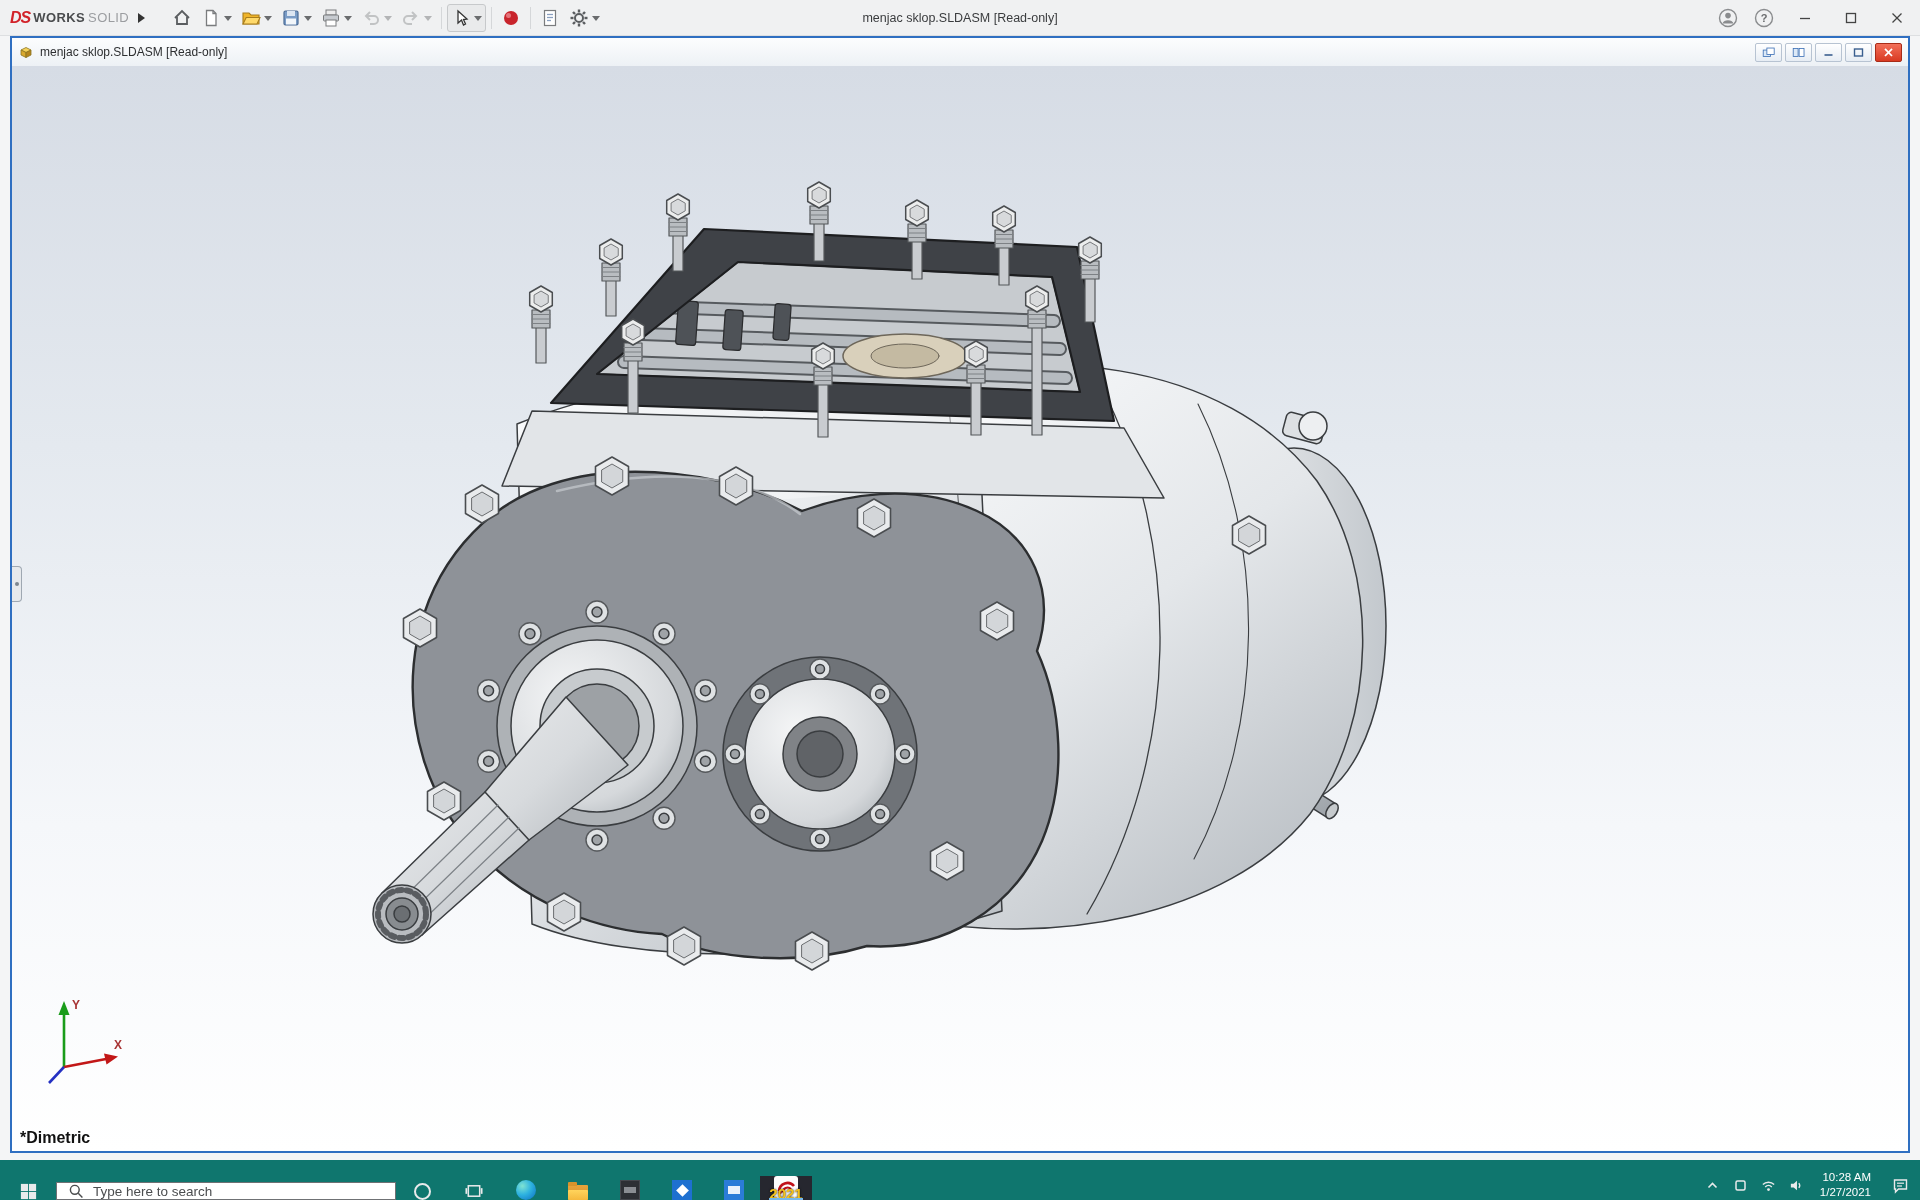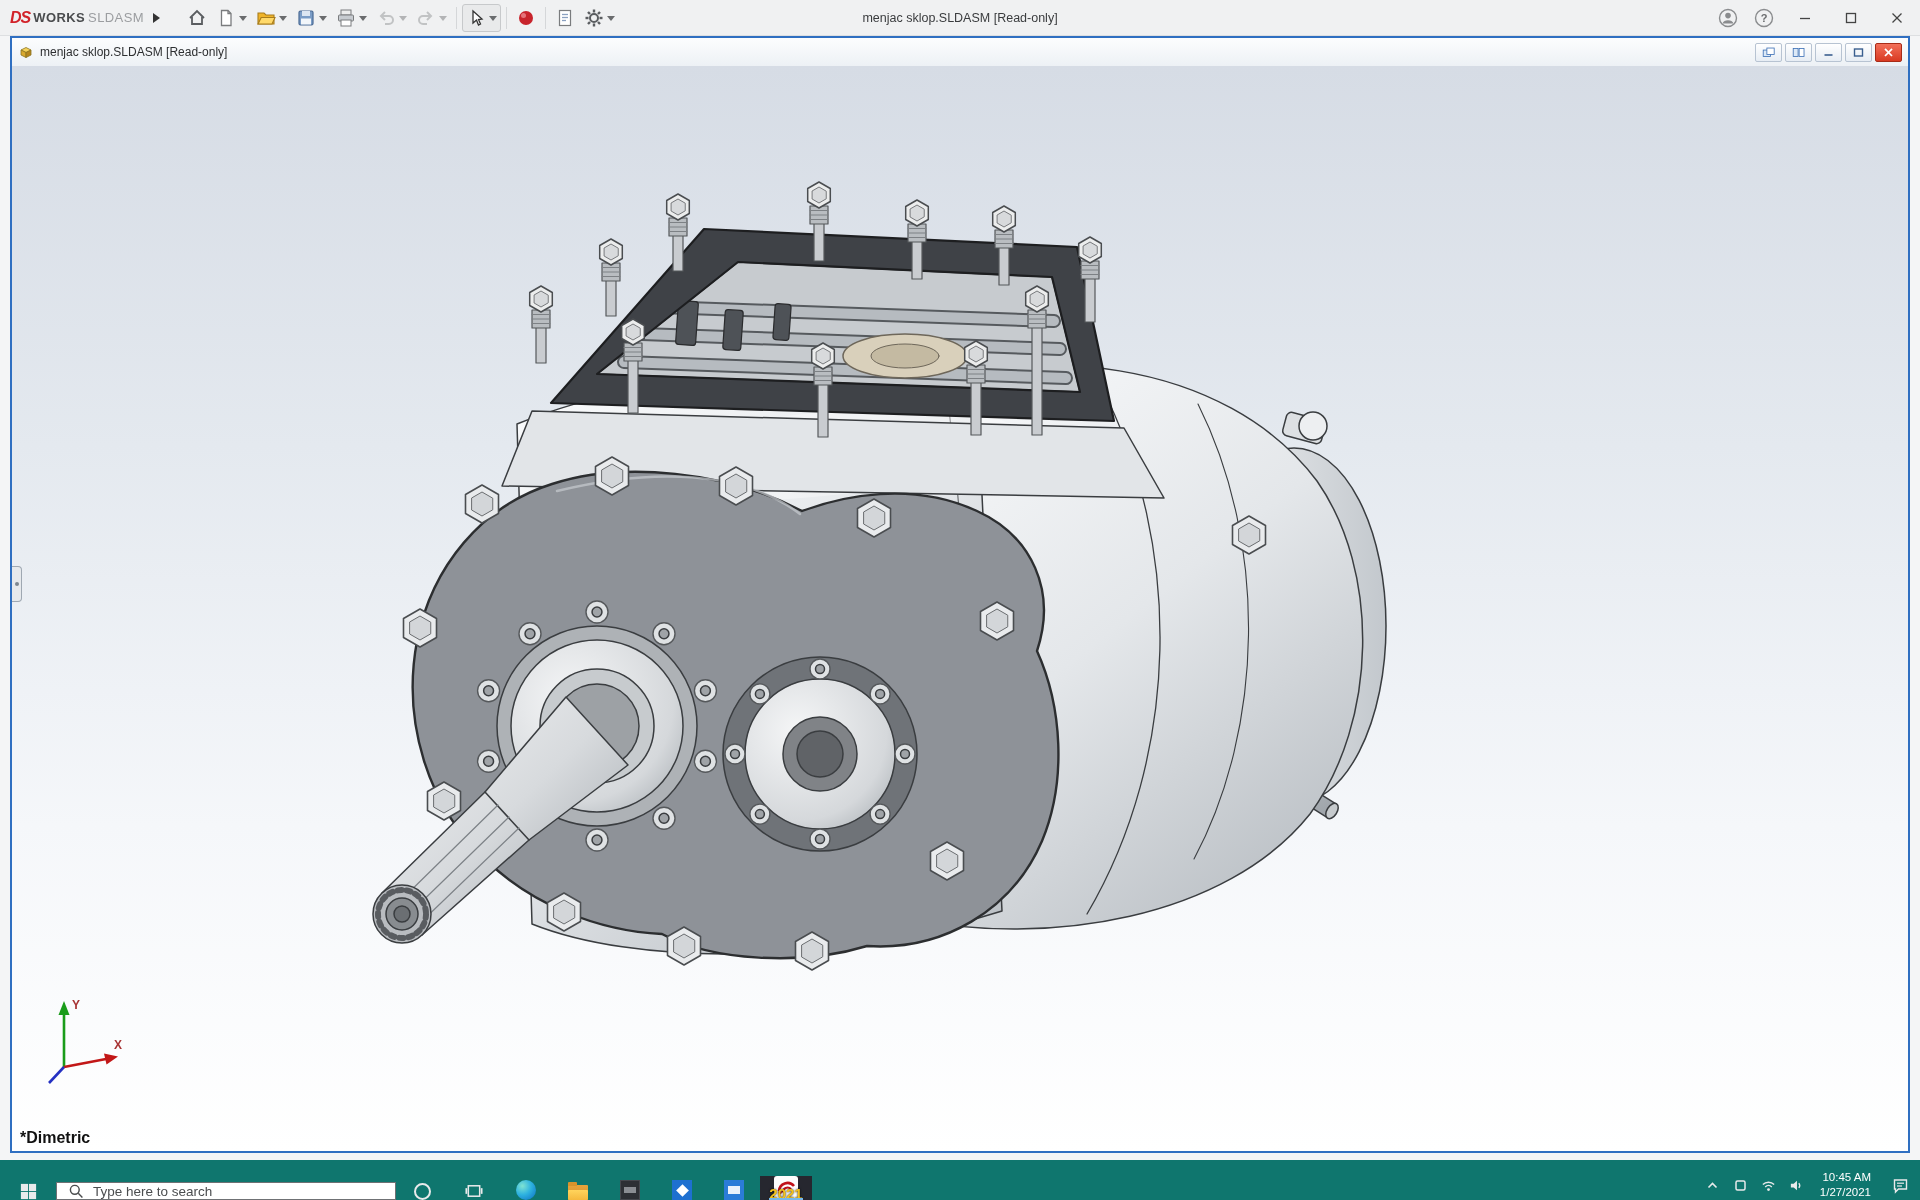--- a/index.html
+++ b/index.html
@@ -78,21 +78,21 @@
 </style>
 </head>
 <body>
 
 <div class="screen">
 
   <header class="app-titlebar">
     <div class="brand">
       <span class="logo-ds">DS</span>
       <span class="brand-solid">WORKS</span>
-        <span class="brand-works">SLDASM</span>
+        <span class="brand-works">SOLID</span>
       <span class="flyout-arrow"></span>
     </div>
     <div class="toolbar">
       <div class="tb-btn">
         <svg viewBox="0 0 20 20">
             <path d="M3 10 L10 3 L17 10" fill="none" stroke="#5a5d60" stroke-width="1.8"></path>
             <path d="M5 9 V16 H15 V9" fill="none" stroke="#5a5d60" stroke-width="1.8"></path>
           </svg>
       </div>
       <div class="tb-btn">
@@ -590,21 +590,21 @@
             <circle cx="8" cy="11.8" r="1.5" fill="#e9eaeb"></circle>
           </svg>
       </div>
       <div class="tray-icon">
         <svg viewBox="0 0 16 15">
             <polygon points="2,5.5 5,5.5 8.5,2.5 8.5,12.5 5,9.5 2,9.5" fill="#e9eaeb"></polygon>
             <path d="M10.5 5 a4 4 0 0 1 0 5" fill="none" stroke="#e9eaeb" stroke-width="1.4"></path>
           </svg>
       </div>
       <div class="clock">
-        <span>10:45 AM</span>
+        <span>10:28 AM</span>
         <span>1/27/2021</span>
       </div>
       <div class="action-center">
         <svg viewBox="0 0 17 17">
             <path d="M2.5 3 H14.5 V12 H6.5 L3.5 15 V12 H2.5 Z" fill="none" stroke="#e9eaeb" stroke-width="1.4"></path>
             <line x1="5" y1="6.2" x2="12" y2="6.2" stroke="#e9eaeb" stroke-width="1.2"></line>
             <line x1="5" y1="9" x2="10" y2="9" stroke="#e9eaeb" stroke-width="1.2"></line>
           </svg>
       </div>
     </div>

